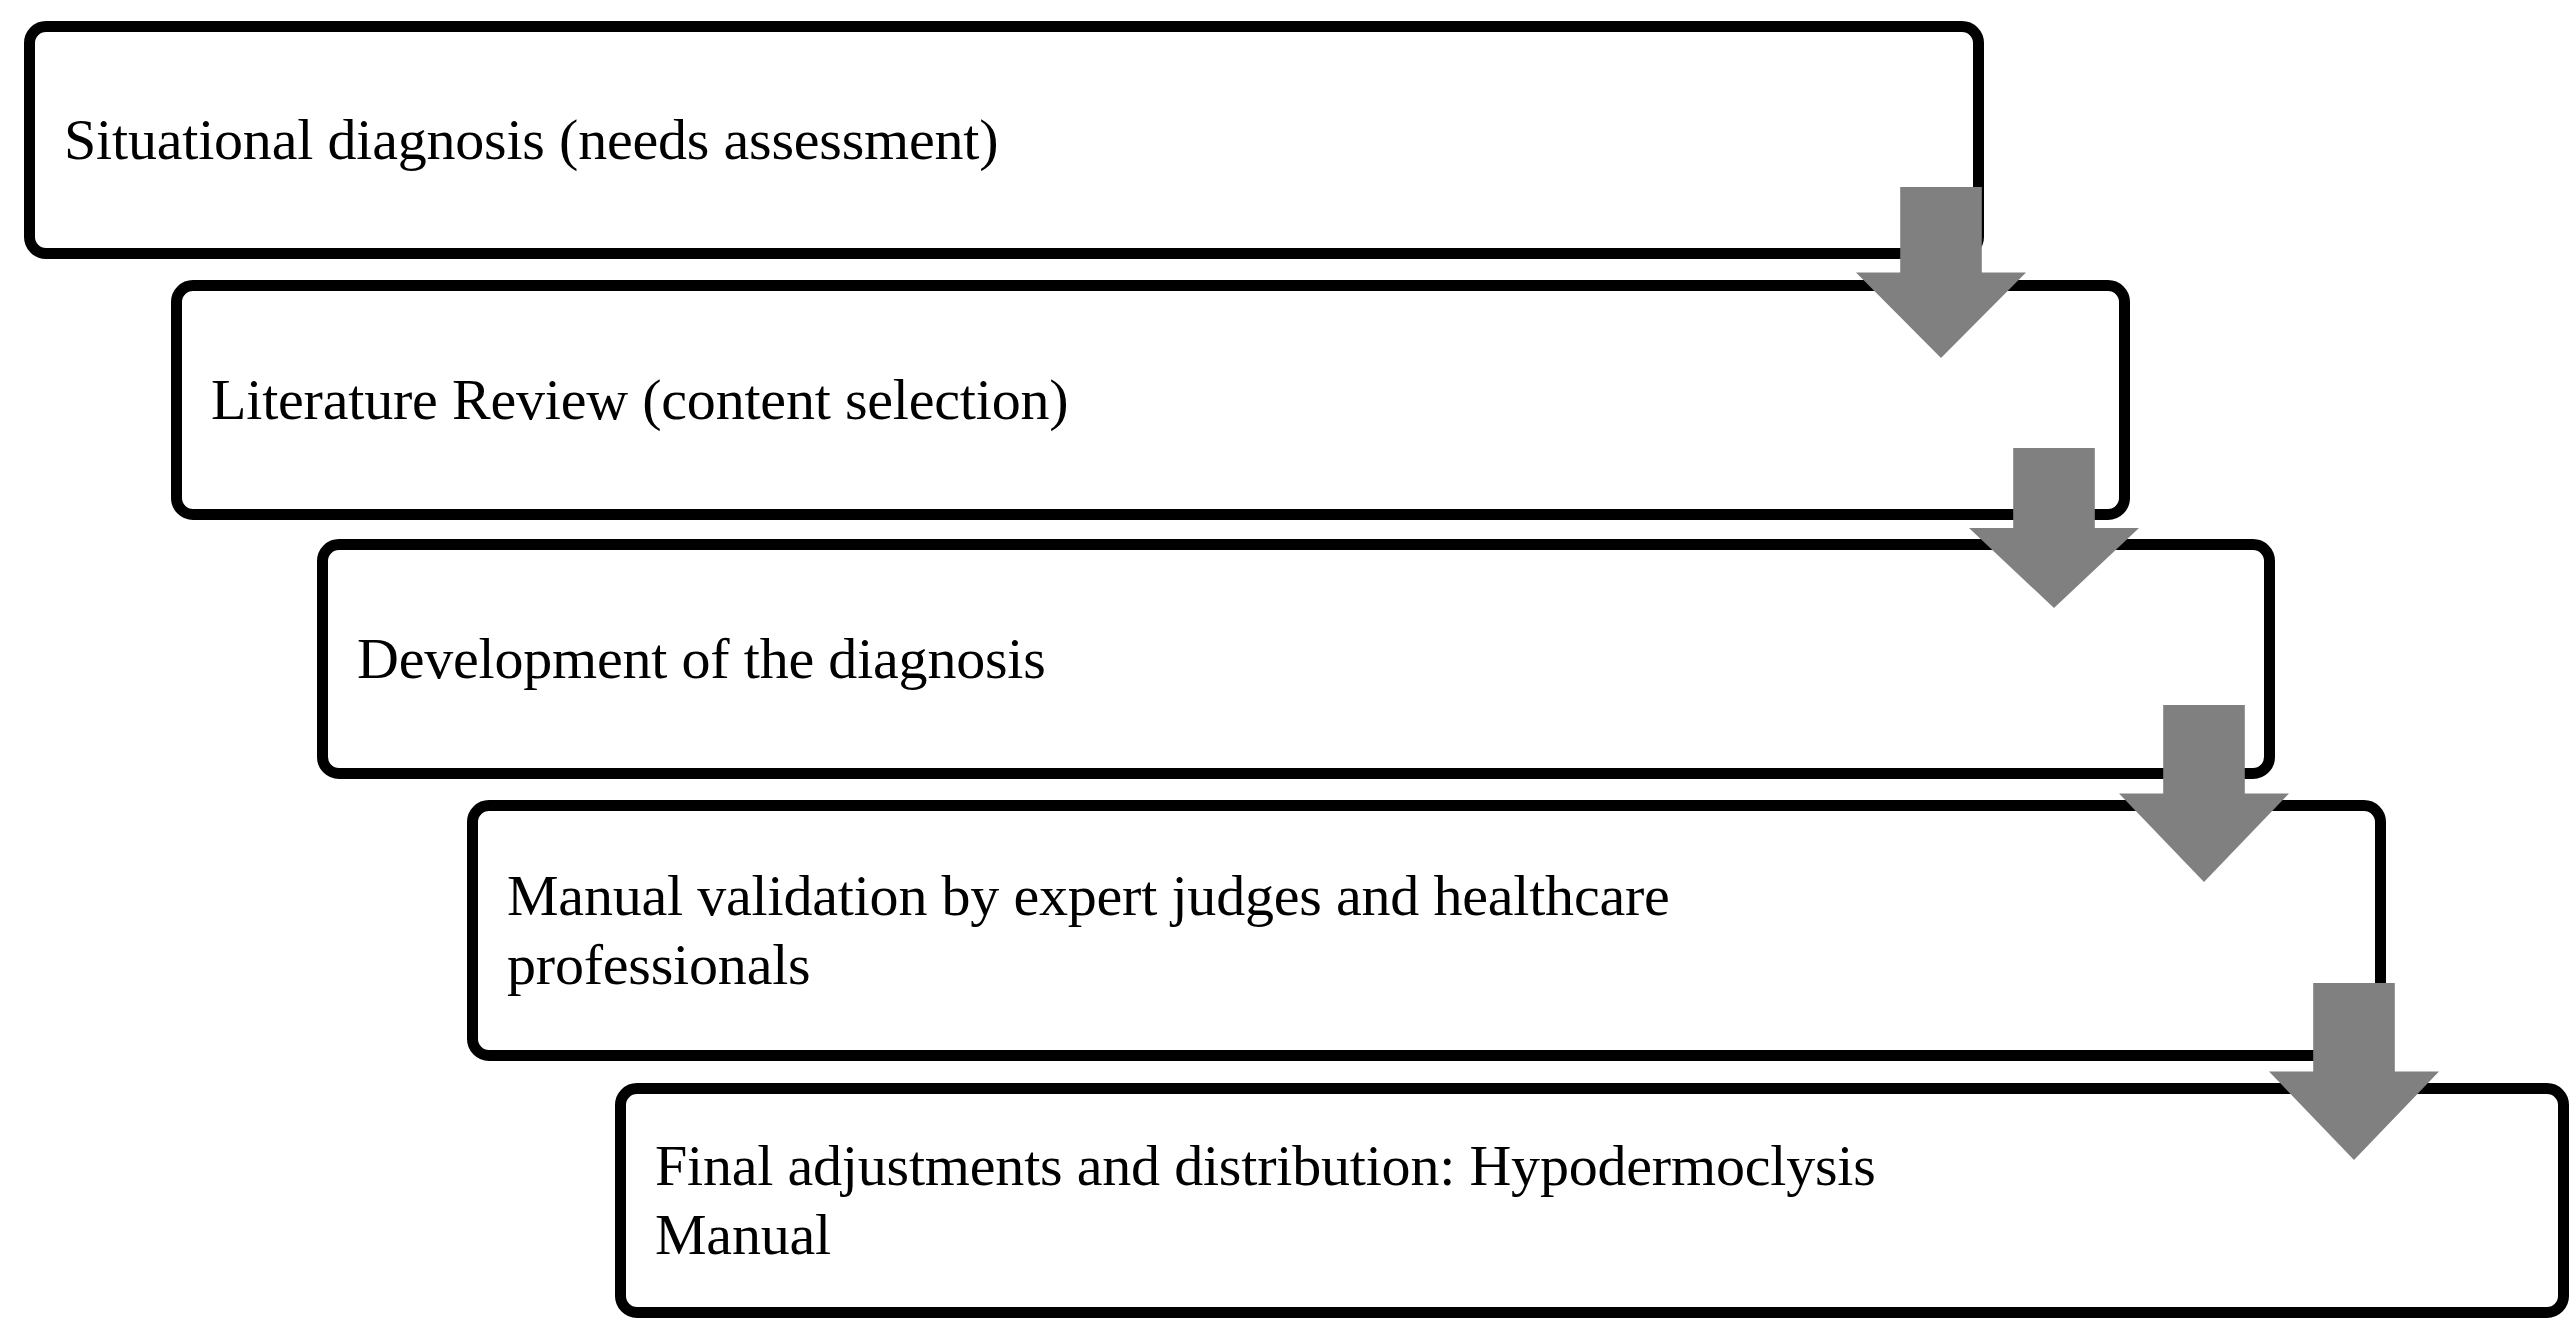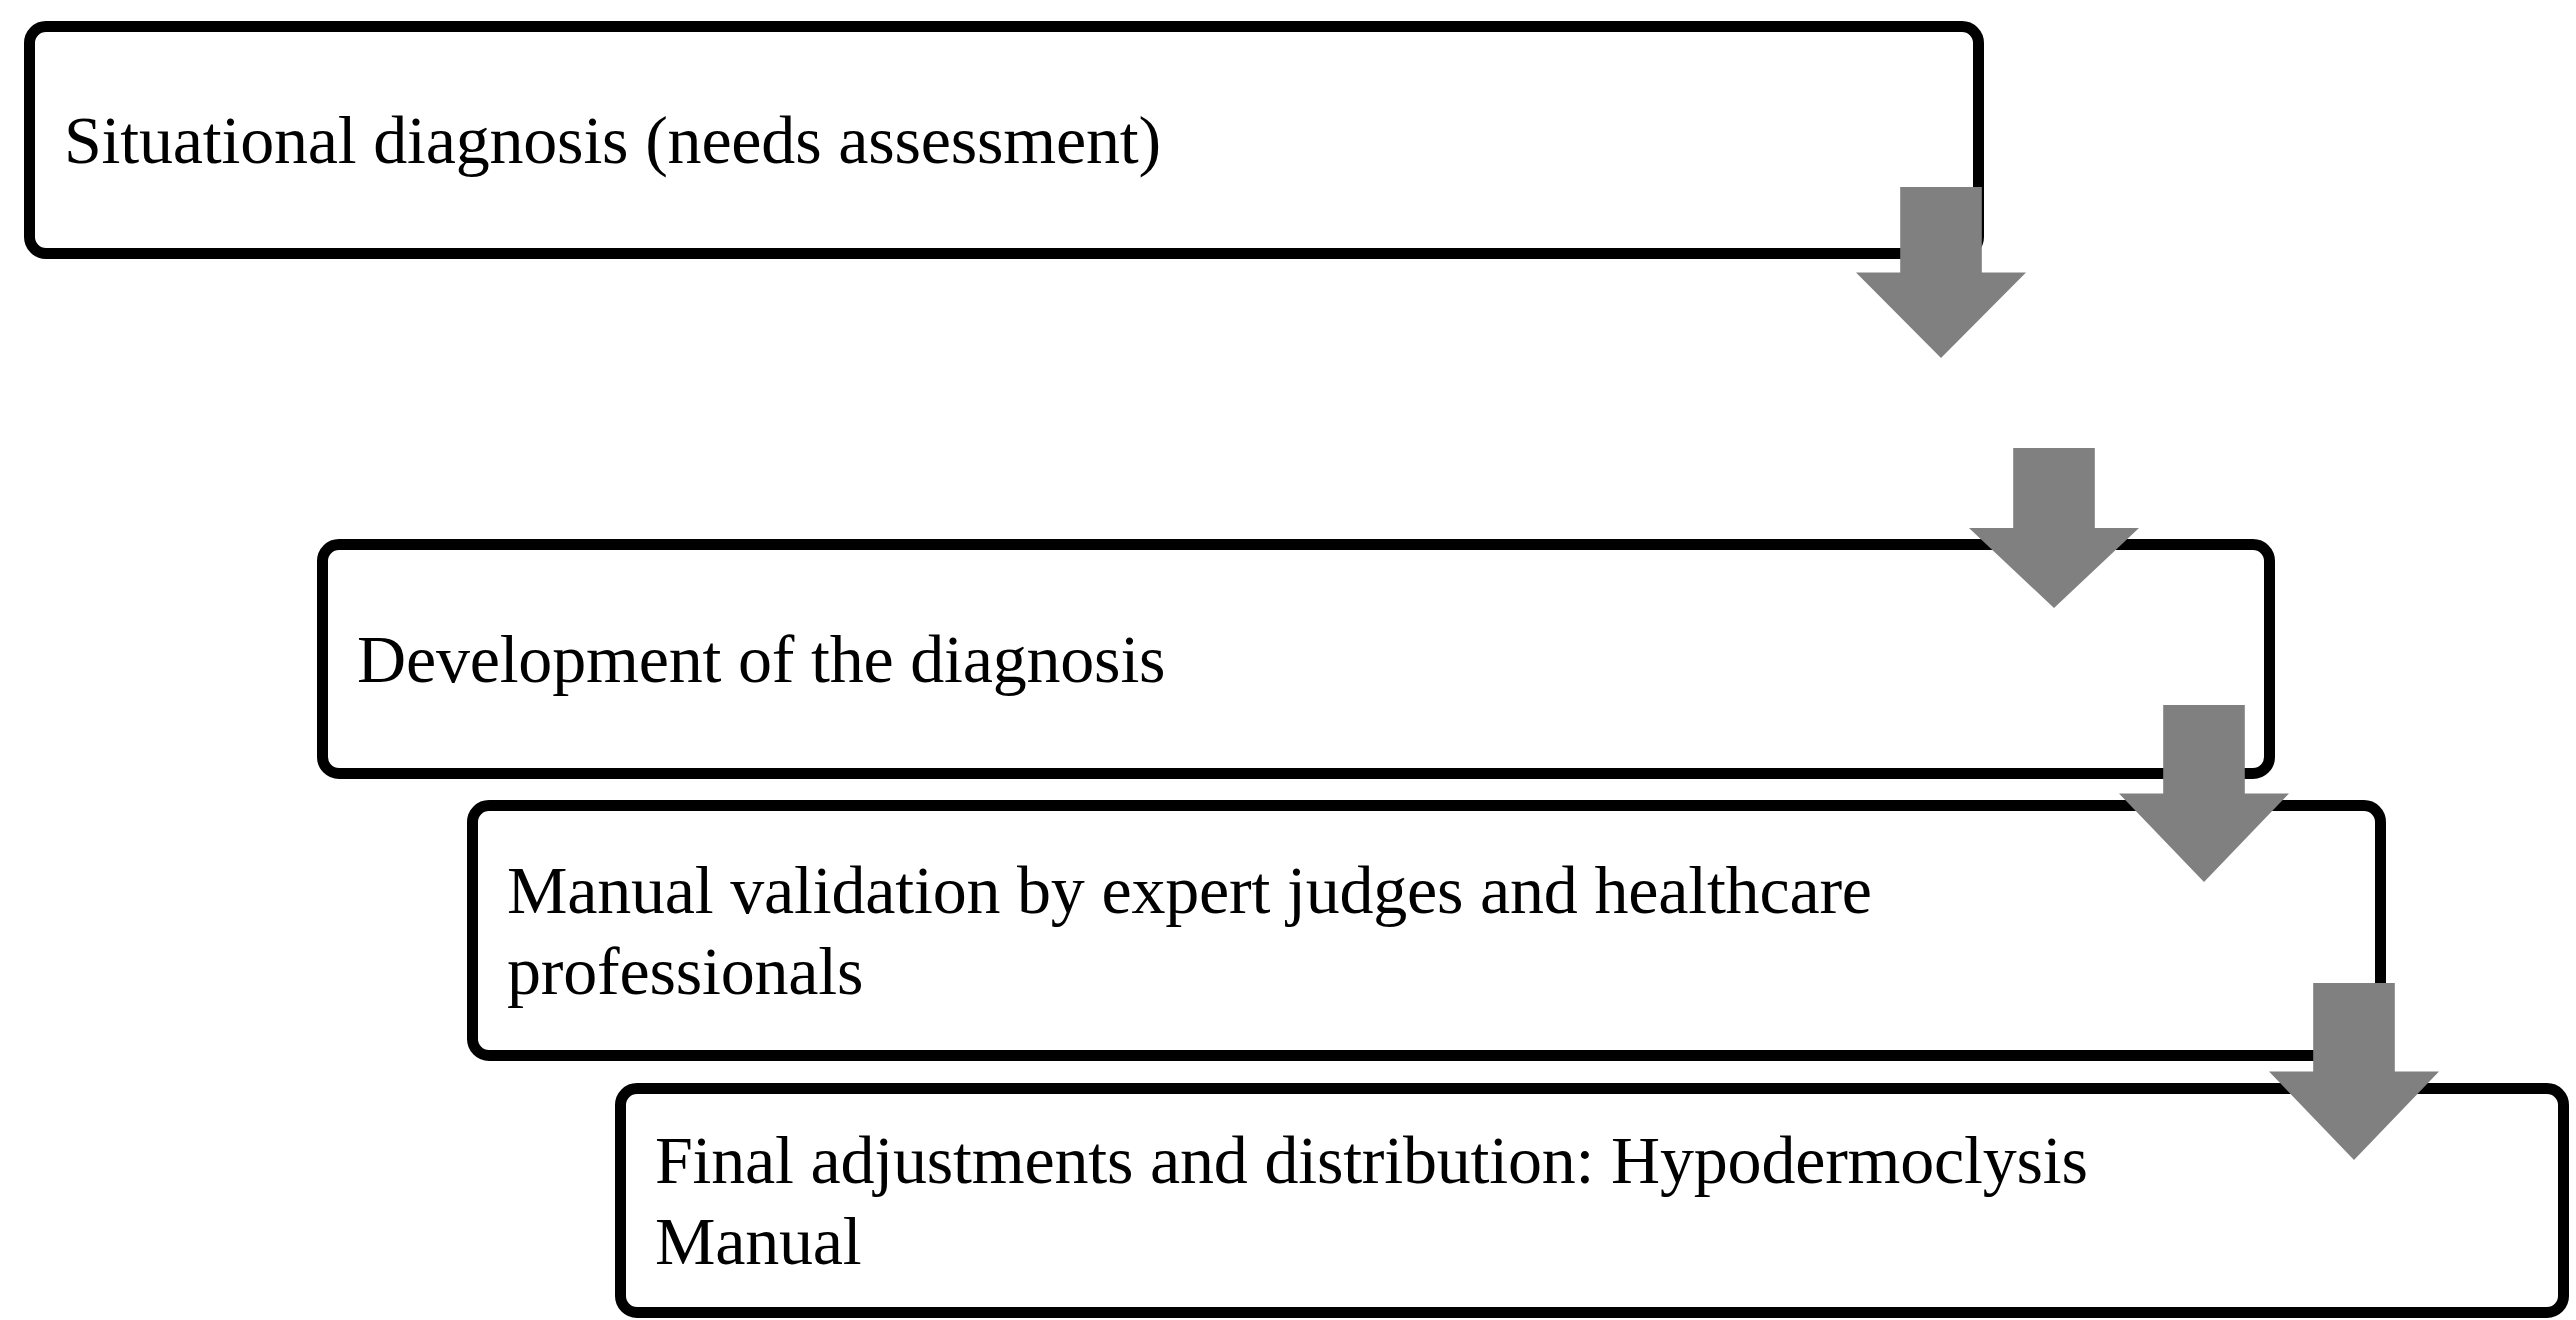--- a/index.html
+++ b/index.html
@@ -23,21 +23,21 @@
     box-sizing: border-box;
     background: #ffffff;
     border: 11px solid #000000;
     border-radius: 22px;
     display: flex;
     align-items: center;
     z-index: 2;
   }
   .flow-box-label {
     font-family: "Liberation Serif", "DejaVu Serif", serif;
-    font-size: 68px;
+    font-size: 58px;
     line-height: 1.18;
     color: #000000;
     padding-left: 29px;
     padding-right: 20.5px;
     white-space: pre-line;
     letter-spacing: -0.2px;
   }
   .flow-arrow {
     position: absolute;
     z-index: 3;
@@ -51,20 +51,23 @@
 </style>
 </head>
 <body>
 
 <div id="canvas" style="background: rgb(255, 255, 255);">
 
   <div class="flow-box" id="box-1" style="left: 24px; top: 21.4px; width: 1960px; height: 238px; border-color: rgb(0, 0, 0); background: rgb(255, 255, 255);">
     <span class="flow-box-label" style="color: rgb(0, 0, 0);">Situational diagnosis (needs assessment)</span>
   </div>
 
+  <div class="flow-box" id="box-2" style="left: 171px; top: 280px; width: 1959px; height: 240px; border-color: rgb(0, 0, 0); background: rgb(255, 255, 255);">
+    <span class="flow-box-label" style="color: rgb(0, 0, 0);">Literature Review (content selection)</span>
+  </div>
 
   <div class="flow-box" id="box-3" style="left: 317px; top: 539px; width: 1958px; height: 240px; border-color: rgb(0, 0, 0); background: rgb(255, 255, 255);">
     <span class="flow-box-label" style="color: rgb(0, 0, 0);">Development of the diagnosis</span>
   </div>
 
   <div class="flow-box" id="box-4" style="left: 467px; top: 800px; width: 1919px; height: 261px; border-color: rgb(0, 0, 0); background: rgb(255, 255, 255);">
     <span class="flow-box-label" style="color: rgb(0, 0, 0);">Manual validation by expert judges and healthcare
 professionals</span>
   </div>
 

